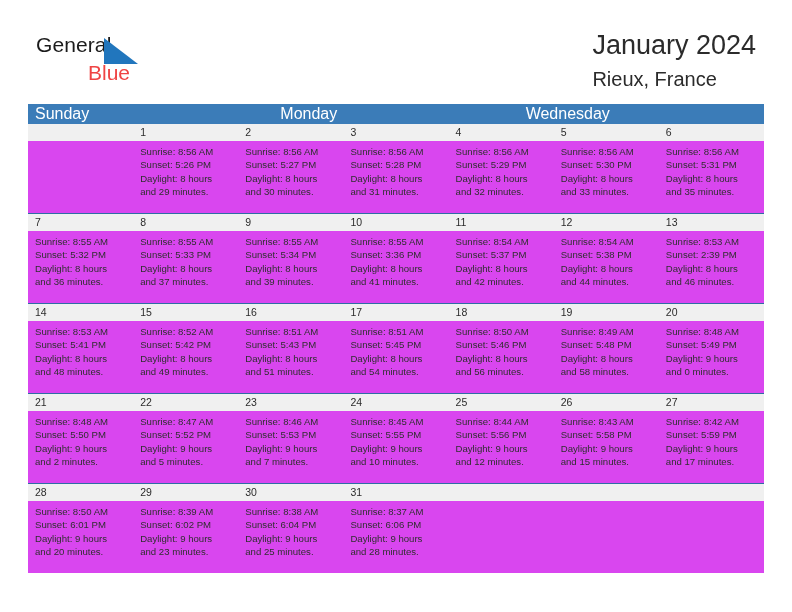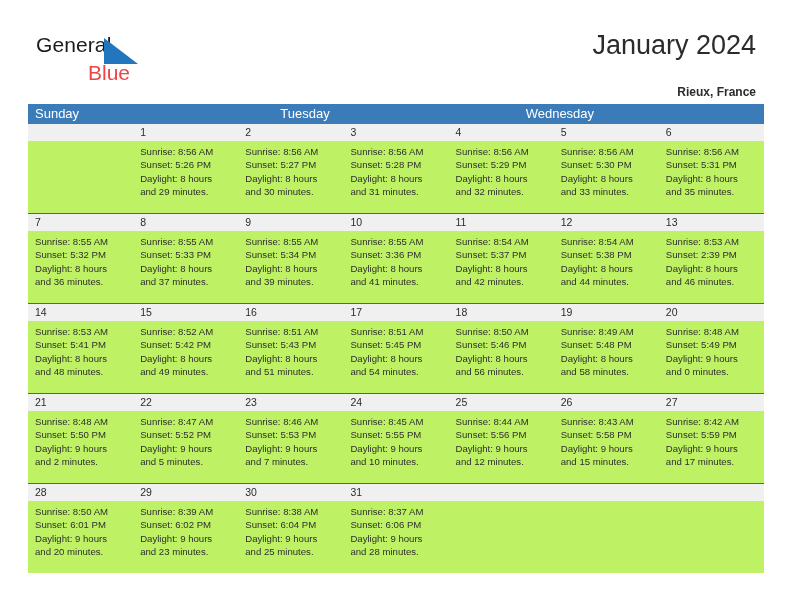--- a/index.html
+++ b/index.html
@@ -43,52 +43,51 @@
     font-family: "Liberation Sans", sans-serif;
   }
   .logo-tri {
     position: absolute;
     left: 68px; top: 5px;
   }
 
   .title-block {
     position: absolute;
     right: 36px; top: 28px;
-    text-align: right;
+    text-align: left;
   }
   .cal-title {
     font-size: 27px;
     color: #2b2b2b;
     line-height: 34px;
     white-space: nowrap;
   }
   .cal-sub {
-    font-size: 12px;
+    font-size: 20px;
     color: #2b2b2b;
     line-height: 22px;
-    margin-top: 19px;
+    margin-top: 6px;
     white-space: nowrap;
-    font-weight: bold;
   }
 
   
   .cal {
     position: absolute;
     left: 28px; top: 104px;
     width: 736px;
   }
   .weekhead {
     display: flex;
     background: #3b7cb8;
     height: 20px;
   }
   .weekhead .wh {
     flex: 1 1 0;
     color: #ffffff;
-    font-size: 13px;
+    font-size: 16px;
     line-height: 20px;
     padding-left: 7px;
     white-space: nowrap;
     overflow: hidden;
   }
 
   .week {
     border-top: 1px solid #2e6da4;
   }
   .week:first-of-type { border-top: none; }
@@ -100,21 +99,21 @@
   }
   .numrow .num {
     flex: 1 1 0;
     font-size: 10.5px;
     color: #2b2b2b;
     line-height: 17px;
     padding-left: 7px;
   }
   .bodyrow {
     display: flex;
-    background: #bef264;
+    background: #d946ef;
     height: 72px;
   }
   .bodyrow .cell {
     flex: 1 1 0;
     padding: 4px 6px 0 7px;
   }
   .cell .ln {
     font-size: 9.6px;
     color: #2f2f2f;
     line-height: 13.4px;
@@ -142,21 +141,21 @@
     <div class="title-block">
       <div class="cal-title">January 2024</div>
       <div class="cal-sub">Rieux, France</div>
     </div>
 
   </div>
 
   <div class="cal">
     <div class="weekhead" id="weekhead">
         <div class="wh">Sunday</div>
-        <div class="wh">Tuesday</div>
+        <div class="wh">Monday</div>
         <div class="wh">Wednesday</div>
       </div>
     <div id="weeks-container">
         <div class="week">
           <div class="numrow">
             <div class="num"></div>
             <div class="num">1</div>
             <div class="num">2</div>
             <div class="num">3</div>
             <div class="num">4</div>

